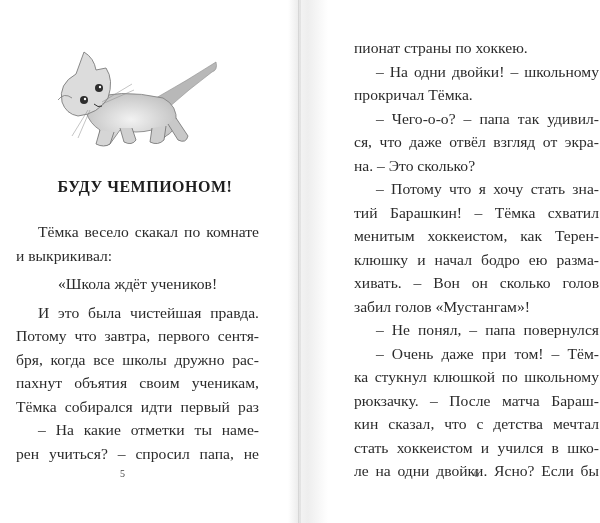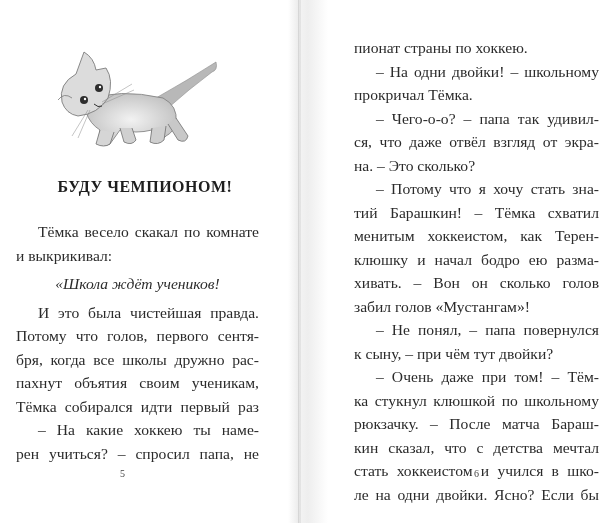--- a/index.html
+++ b/index.html
@@ -38,21 +38,21 @@
     letter-spacing: 0.5px; color: #1e1e1e;
   }
   .text-block {
     position: absolute; font-family: "Liberation Serif", serif;
     font-size: 15.6px; line-height: 23.5px; color: #2b2b2b;
     text-align: justify;
   }
   .line { display: block; white-space: nowrap; text-align-last: justify; text-align: justify; }
   .line.last { text-align-last: left; }
   .line.indent { padding-left: 22px; }
-  .line.center { text-align: center; text-align-last: center; font-style: italic; }
+  .line.center { text-align: center; text-align-last: center; }
   .left-text { left: 16px; top: 220px; width: 243px; }
   .right-text { left: 354px; top: 36px; width: 245px; }
   .gap { display: block; height: 5px; }
   .page-number {
     position: absolute; font-family: "Liberation Serif", serif; font-size: 10px; color: #444;
   }
   .pn-left { left: 120px; top: 468px; }
   .pn-right { left: 474px; top: 468px; }
 </style>
 </head>
@@ -93,25 +93,25 @@
 
     <div class="chapter-title">БУДУ ЧЕМПИОНОМ!</div>
 
     <div class="text-block left-text">
       <span class="line indent">Тёмка весело скакал по комнате</span>
       <span class="line last">и выкрикивал:</span>
       <span class="gap"></span>
       <span class="line center">«Школа ждёт учеников!</span>
       <span class="gap"></span>
       <span class="line indent">И это была чистейшая правда.</span>
-      <span class="line">Потому что голов, первого сентя-</span>
+      <span class="line">Потому что завтра, первого сентя-</span>
       <span class="line">бря, когда все школы дружно рас-</span>
       <span class="line">пахнут объятия своим ученикам,</span>
       <span class="line">Тёмка собирался идти первый раз</span>
-      <span class="line indent">– На какие хоккею ты наме-</span>
+      <span class="line indent">– На какие отметки ты наме-</span>
       <span class="line">рен учиться? – спросил папа, не</span>
     </div>
 
     <div class="page-number pn-left">5</div>
   </div>
 
   <div class="page page-right">
   </div>
 
   <div class="gutter"></div>
@@ -124,21 +124,20 @@
     <span class="line indent">– Чего-о-о? – папа так удивил-</span>
     <span class="line">ся, что даже отвёл взгляд от экра-</span>
     <span class="line last">на. – Это сколько?</span>
     <span class="line indent">– Потому что я хочу стать зна-</span>
     <span class="line">тий Барашкин! – Тёмка схватил</span>
     <span class="line">менитым хоккеистом, как Терен-</span>
     <span class="line">клюшку и начал бодро ею разма-</span>
     <span class="line">хивать. – Вон он сколько голов</span>
     <span class="line last">забил голов «Мустангам»!</span>
     <span class="line indent">– Не понял, – папа повернулся</span>
-    <span class="line last">к сыну, – при чём тут двойки?</span>
     <span class="line indent">– Очень даже при том! – Тём-</span>
     <span class="line">ка стукнул клюшкой по школьному</span>
     <span class="line">рюкзачку. – После матча Бараш-</span>
     <span class="line">кин сказал, что с детства мечтал</span>
     <span class="line">стать хоккеистом и учился в шко-</span>
     <span class="line">ле на одни двойки. Ясно? Если бы</span>
 
   </div>
 
   <div class="page-number pn-right">6</div>

